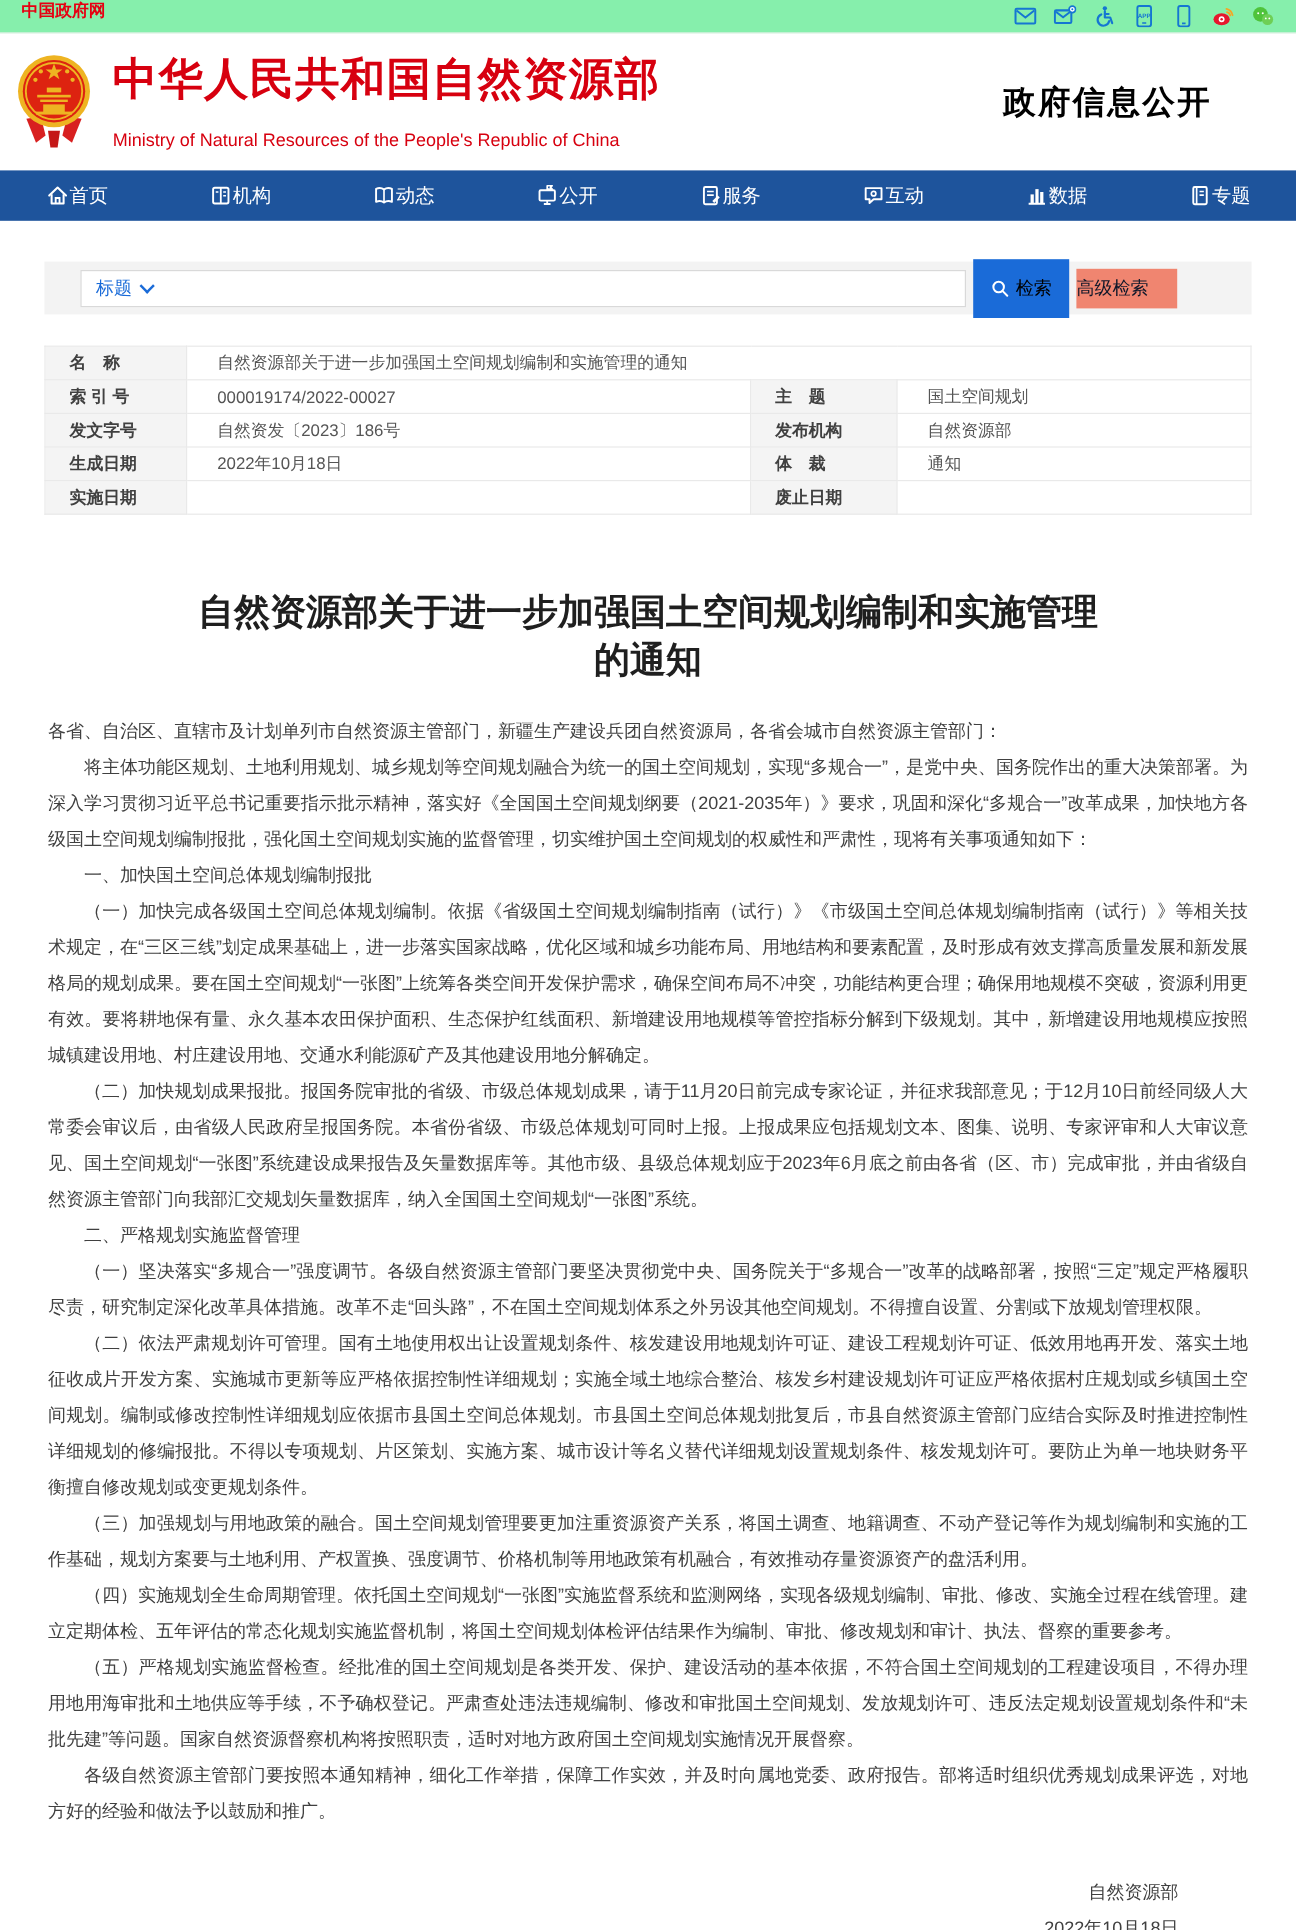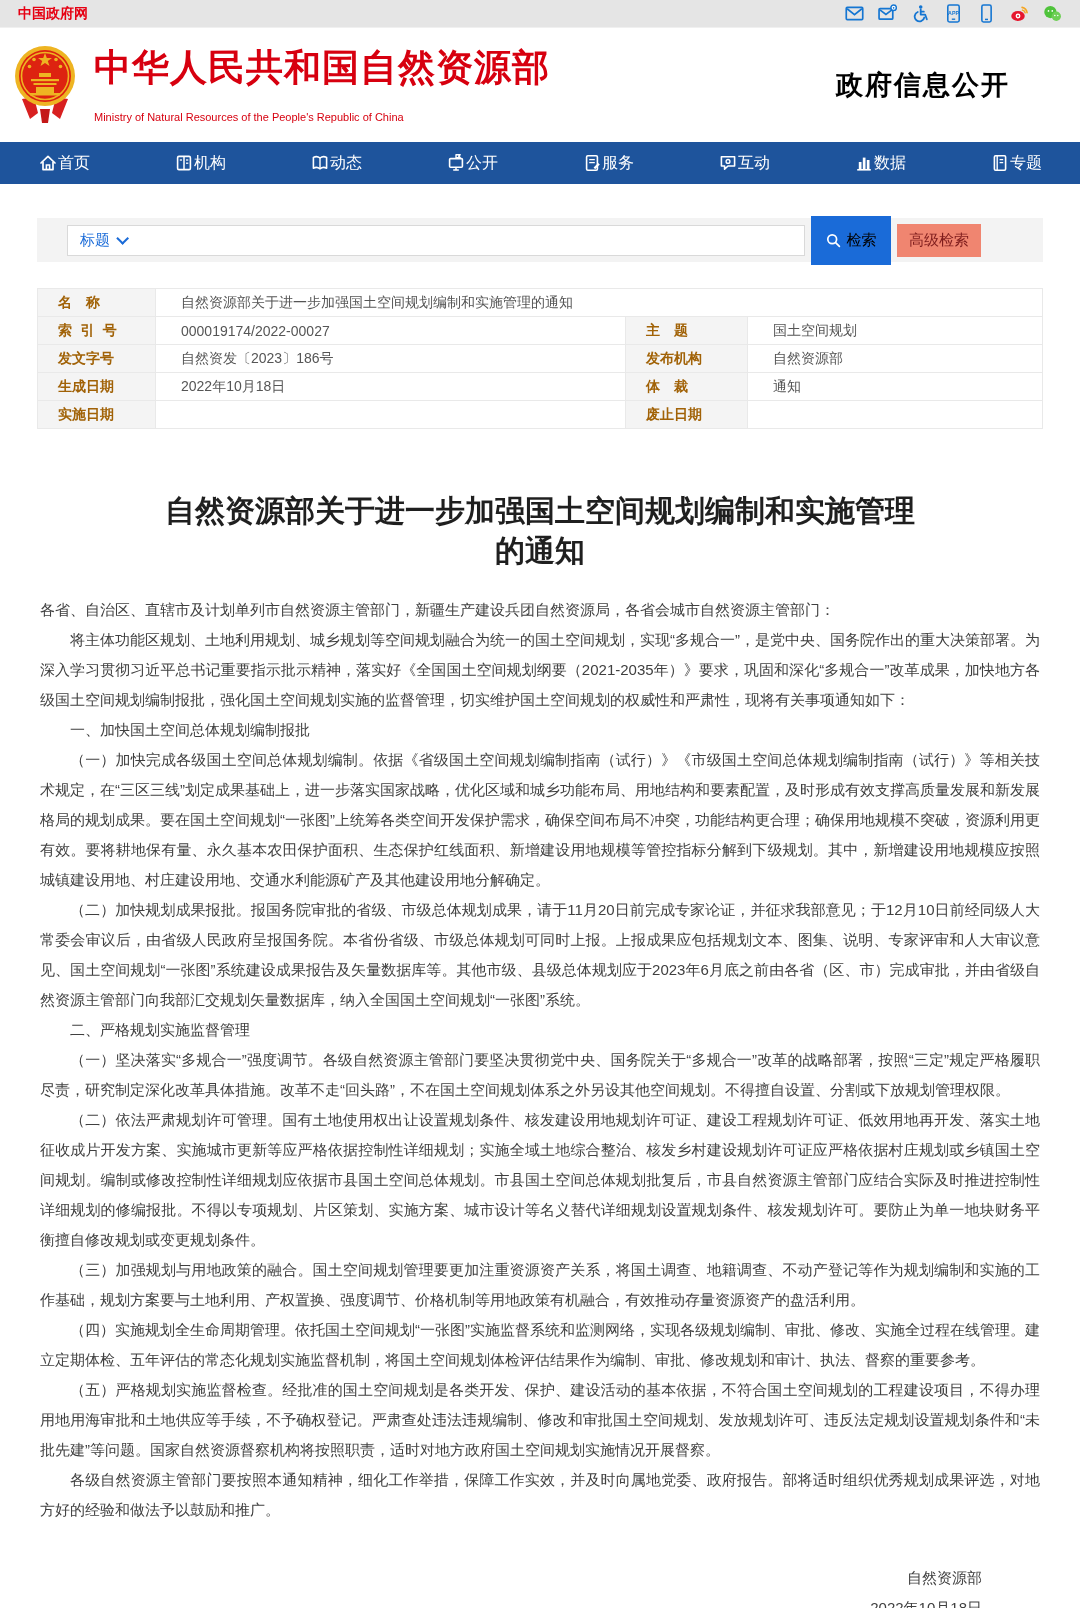--- a/index.html
+++ b/index.html
@@ -4,34 +4,34 @@
 <style>
   * { margin:0; padding:0; box-sizing:border-box; }
   html,body { background:#fff; }
   body {
     width:1080px; min-height:1608px; margin:0 auto;
     font-family:"Liberation Sans","DejaVu Sans",sans-serif;
     color:#333;
   }
   
   .topbar {
-    height:28px; display:flex; align-items:center; justify-content:space-between;
-    padding:0 18px 0 18px; border-bottom:1px solid #f0f0f0; background:#e5e5e5;
+    height:28px; display:flex; justify-content:space-between;
+    padding:0 18px 0 18px; border-bottom:1px solid #f0f0f0; background:#86efac;
   }
   .topbar-left { color:#e60012; font-size:14px; font-weight:bold; cursor:pointer; }
   .topbar-icons { display:flex; align-items:center; gap:14px; }
   .topbar-icons .tico { width:19px; height:19px; display:inline-block; cursor:pointer; }
   
   .header {
     height:114px; display:flex; align-items:center; padding:0 70px 0 14px; background:#fff;
   }
   .emblem { width:62px; height:84px; margin-right:18px; flex:0 0 auto; }
   .brand { flex:1 1 auto; }
   .brand-cn { color:#d7000f; font-size:37px; font-weight:bold; letter-spacing:1px; line-height:42px; }
-  .brand-en { color:#d7000f; font-size:11px; margin-top:22px; }
+  .brand-en { color:#d7000f; font-size:15px; margin-top:22px; }
   .gov-open { color:#000000; font-size:27px; font-weight:bold; letter-spacing:2px; cursor:pointer; }
   
   .nav {
     height:42px; background:#1e549c; display:flex; align-items:center;
     justify-content:space-between; padding:0 38px;
   }
   .nav-item { display:flex; align-items:center; gap:0; color:#fff; font-size:16px; cursor:pointer; }
   .nav-item svg { width:20px; height:20px; }
   
   .search-wrap { padding:34px 37px 0 37px; }
@@ -43,31 +43,31 @@
     display:flex; align-items:center; padding:0 12px; cursor:text;
   }
   .field-select { color:#1a6bd8; font-size:15px; display:flex; align-items:center; gap:6px; cursor:pointer; }
   .caret { width:9px; height:9px; border-right:2px solid #1a6bd8; border-bottom:2px solid #1a6bd8; transform:rotate(45deg) translateY(-3px); }
   .btn-search {
     margin-left:6px; background:#1a6bd8; color:#000000; height:49px; width:80px;
     display:flex; align-items:center; justify-content:center; gap:6px; font-size:15px;
     border:none; cursor:pointer;
   }
   .btn-adv {
-    margin-left:6px; background:#f08570; color:#7f1d1d; height:33px; width:84px;
-    display:flex; align-items:center; justify-content:center; font-size:15px;
+    margin-left:6px; background:#f08570; color:#0f172a; height:33px; width:84px;
+    display:flex; align-items:center; font-size:15px;
     border:none; cursor:pointer;
   }
   
   .meta-wrap { padding:26px 37px 0 37px; }
   table.meta { width:100%; border-collapse:collapse; border:1px solid #e9e9e9; }
   table.meta td { border:1px solid #e9e9e9; height:28px; font-size:14px; }
   td.mlabel {
-    background:#f4f4f4; font-weight:bold; color:#a16207; padding-left:20px;
-    font-size:15px; white-space:nowrap;font-family:Liberation Mono, monospace;
+    background:#f4f4f4; font-weight:bold; color:#404040; padding-left:20px;
+    font-size:15px; white-space:nowrap;
   }
   td.mval { color:#555; padding-left:25px; background:#fff; }
   col.c1 { width:118px; } col.c2 { width:470px; } col.c3 { width:122px; }
   
   .article-title {
     margin:62px auto 0 auto; max-width:770px; text-align:center;
     font-size:30px; font-weight:bold; color:#1f1f1f; line-height:40px;
   }
   .article-body { padding:24px 40px 0 40px; }
   .article-body p {

